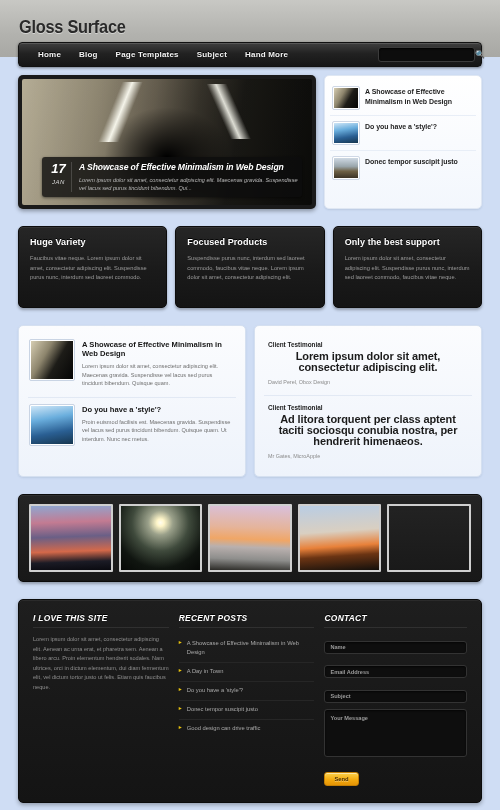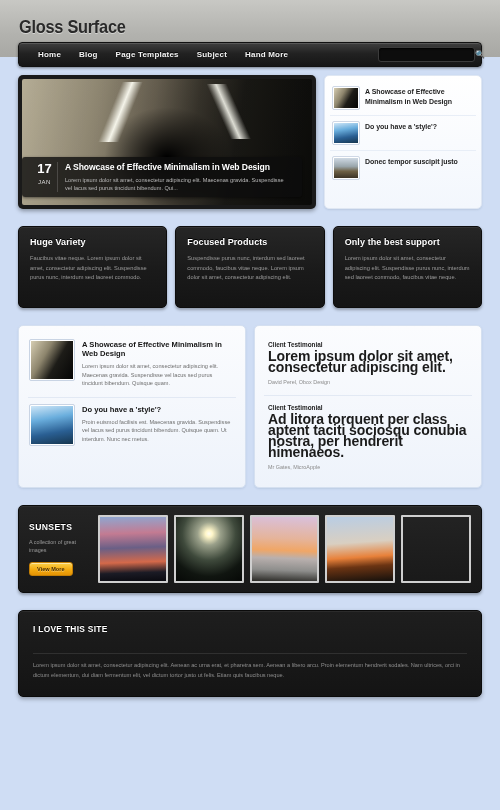--- a/index.html
+++ b/index.html
@@ -91,25 +91,26 @@
     background: linear-gradient(112deg, rgba(255,255,250,0) 44%, rgba(255,255,245,.92) 50%, rgba(255,255,250,0) 56%);
     filter: blur(0.4px);
   }
   .slider-photo::after {
     content: ""; position: absolute; right: 6%; top: 4%;
     width: 46%; height: 44%;
     background: linear-gradient(66deg, rgba(255,255,250,0) 44%, rgba(255,255,245,.85) 50%, rgba(255,255,250,0) 57%);
     filter: blur(0.4px);
   }
   .caption {
-    position: absolute; left: 0; right: 10px; bottom: 8px;
+    position: absolute; left: 20px; right: 10px; bottom: 8px;
     background: rgba(12,12,12,.80);
     border-radius: 3px;
-    display: flex; padding: 5px 10px;
+    display: flex; padding: 5px 4px;
     box-shadow: 0 1px 3px rgba(0,0,0,.5);
+    font-style: italic;
   }
   .cap-date {
     width: 26px; text-align: center; color: #fff;
     border-right: 1px solid rgba(255,255,255,.16);
     margin-right: 7px; flex: none;
   }
   .cap-day { font-size: 13px; font-weight: bold; line-height: 13px; font-family: "Liberation Sans Narrow","Liberation Sans",sans-serif; }
   .cap-mon { font-size: 6px; letter-spacing: .6px; margin-top: 4px; color: #ddd; }
   .cap-title {
     color: #fff; font-size: 8.6px; font-weight: bold;
@@ -188,23 +189,24 @@
   .post-text { font-size: 5.6px; color: #6f6f6f; line-height: 8.6px; }
 
   .testi-item { padding: 8px 4px 10px; border-bottom: 1px solid #e2e9f4; }
   .testi-item:last-child { border-bottom: none; }
   .testi-label {
     font-size: 6.4px; font-weight: bold; color: #1b1b1b;
     font-family: "Liberation Sans Narrow","Liberation Sans",sans-serif;
     margin-bottom: 3px;
   }
   .testi-quote {
-    font-size: 14px; font-weight: bold; color: #1b1b1b;
+    font-size: 11px; font-weight: bold; color: #1b1b1b;
     line-height: 11px; letter-spacing: -.1px;
     font-family: "Liberation Sans Narrow","Liberation Sans",sans-serif;
+    text-align: center;
   }
   .testi-author { font-size: 5.4px; color: #8b8b8b; margin-top: 6px; }
 
   
   .gallery {
     margin-top: 17px;
     background: linear-gradient(#242424, #181818);
     border: 1px solid #0c0c0c;
     border-radius: 5px;
     padding: 9px 10px;
@@ -246,23 +248,24 @@
     border-radius: 5px;
     padding: 13px 14px 16px;
     display: flex; gap: 10px;
     box-shadow: 0 2px 4px rgba(0,0,0,.3), inset 0 1px 0 rgba(255,255,255,.06);
   }
   .fcol { flex: 1; }
   .fcol.contact { flex: 1.05; }
   .fcol-title {
     color: #fff; font-size: 8.4px; font-weight: bold; letter-spacing: .3px;
     font-family: "Liberation Sans Narrow","Liberation Sans",sans-serif;
-    padding-bottom: 19px; margin-bottom: 7px;
+    padding-bottom: 4px; margin-bottom: 7px;
     border-bottom: 1px solid #303030;
     text-shadow: 0 -1px 0 #000;
+    font-style: italic;
   }
   .fcol-text { color: #8e8e8e; font-size: 5.6px; line-height: 9.6px; }
   .flink {
     color: #a9a9a9; font-size: 5.8px; line-height: 9px;
     padding: 4px 0 5px 8px; position: relative;
     border-bottom: 1px solid #262626; cursor: pointer;
   }
   .flink:last-child { border-bottom: none; }
   .flink::before {
     content: "\25B8"; position: absolute; left: 0; top: 3px;
@@ -390,38 +393,49 @@
       </div>
       <div class="testi-item">
         <div class="testi-label">Client Testimonial</div>
         <div class="testi-quote">Ad litora torquent per class aptent taciti sociosqu conubia nostra, per hendrerit himenaeos.</div>
         <div class="testi-author">Mr Gates, MicroApple</div>
       </div>
     </div>
   </div>
 
   <div class="gallery">
-    <div class="gal-info">
-      <div class="gal-title">SUNSETS</div>
-      <div class="gal-sub">A collection of great images</div>
-      <div class="btn-gold">View More</div>
-    </div>
     <div class="gal-imgs">
       <div class="gal-img g1"></div>
       <div class="gal-img g2"></div>
       <div class="gal-img g3"></div>
       <div class="gal-img g4"></div>
       <div class="gal-img g5"></div>
     </div>
   </div>
 
   <div class="footer">
 
     <div class="fcol">
       <div class="fcol-title">I LOVE THIS SITE</div>
       <div class="fcol-text">Lorem ipsum dolor sit amet, consectetur adipiscing elit. Aenean ac urna erat, et pharetra sem. Aenean a libero arcu. Proin elementum hendrerit sodales. Nam ultrices, orci in dictum elementum, dui diam fermentum elit, vel dictum tortor justo ut felis. Etiam quis faucibus neque.</div>
     </div>
 
 
-
+    <div class="fcol">
+      <div class="fcol-title">RECENT POSTS</div>
+      <div class="flink">A Showcase of Effective Minimalism in Web Design</div>
+      <div class="flink">A Day in Town</div>
+      <div class="flink">Do you have a 'style'?</div>
+      <div class="flink">Donec tempor suscipit justo</div>
+      <div class="flink">Good design can drive traffic</div>
+    </div>
+
+    <div class="fcol contact">
+      <div class="fcol-title">CONTACT</div>
+      <input class="field" type="text" placeholder="Name" style="">
+      <input class="field" type="text" placeholder="Email Address" style="">
+      <input class="field" type="text" placeholder="Subject" style="">
+      <textarea class="field area" placeholder="Your Message" style=""></textarea>
+      <button class="send-btn">Send</button>
+    </div>
   </div>
 
 </div>
 
 </body></html>

